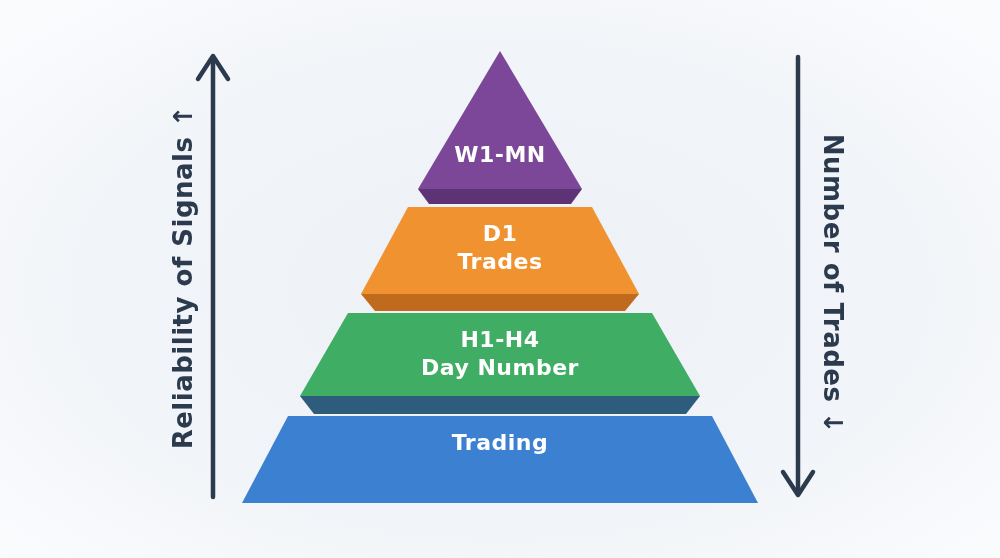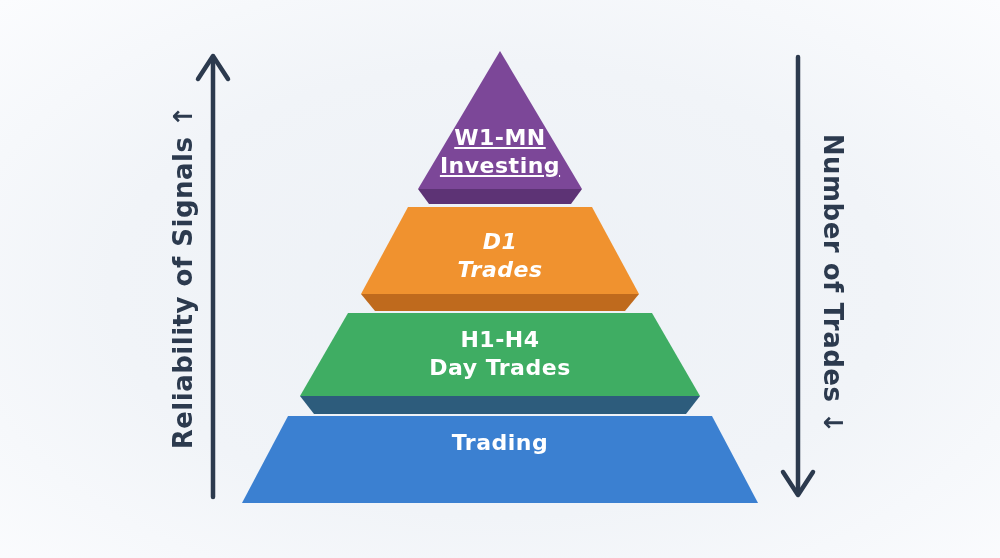--- a/index.html
+++ b/index.html
@@ -18,22 +18,22 @@
   .layer-label{
     position:absolute;left:0;width:1000px;
     text-align:center;
     color:#ffffff;
     font-size:22px;font-weight:700;
     line-height:28px;
     letter-spacing:.5px;
     pointer-events:none;
   }
   .layer-label .tf,.layer-label .nm{display:block;}
-  .label-0{top:124px;text-decoration:underline;}
-  .label-1{top:228px;font-style:italic;}
+  .label-0{top:141px;}
+  .label-1{top:220px;}
   .label-2{top:326px;text-align:center;}
   .label-3{top:429px;}
 
   .v-label{
     position:absolute;
     white-space:nowrap;
     font-size:26px;font-weight:700;
     letter-spacing:.5px;
     color:#2c3a4e;
     pointer-events:none;
@@ -71,29 +71,28 @@
     <polygon points="361,294 639,294 625,311 375,311" fill="#bf6a1d"></polygon>
 
     <polygon points="348,313 652,313 700,396 300,396" fill="#3fad63"></polygon>
     <polygon points="300,396 700,396 686,414 314,414" fill="#2d5c7c"></polygon>
 
     <polygon points="288,416 712,416 758,503 242,503" fill="#3b80d1"></polygon>
   </svg>
 
   <div class="layer-label label-0">
     <span class="tf">W1-MN</span>
-    <span class="nm">Investing</span>
   </div>
   <div class="layer-label label-1">
     <span class="tf">D1</span>
     <span class="nm">Trades</span>
   </div>
   <div class="layer-label label-2">
     <span class="tf">H1-H4</span>
-    <span class="nm">Day Trades</span>
+    <span class="nm">Day Number</span>
   </div>
   <div class="layer-label label-3">
     <span class="nm">Trading</span>
   </div>
 
   <div class="v-label v-label-left">Reliability of Signals ↑</div>
   <div class="v-label v-label-right">Number of Trades ↓</div>
 
 </div>
 

